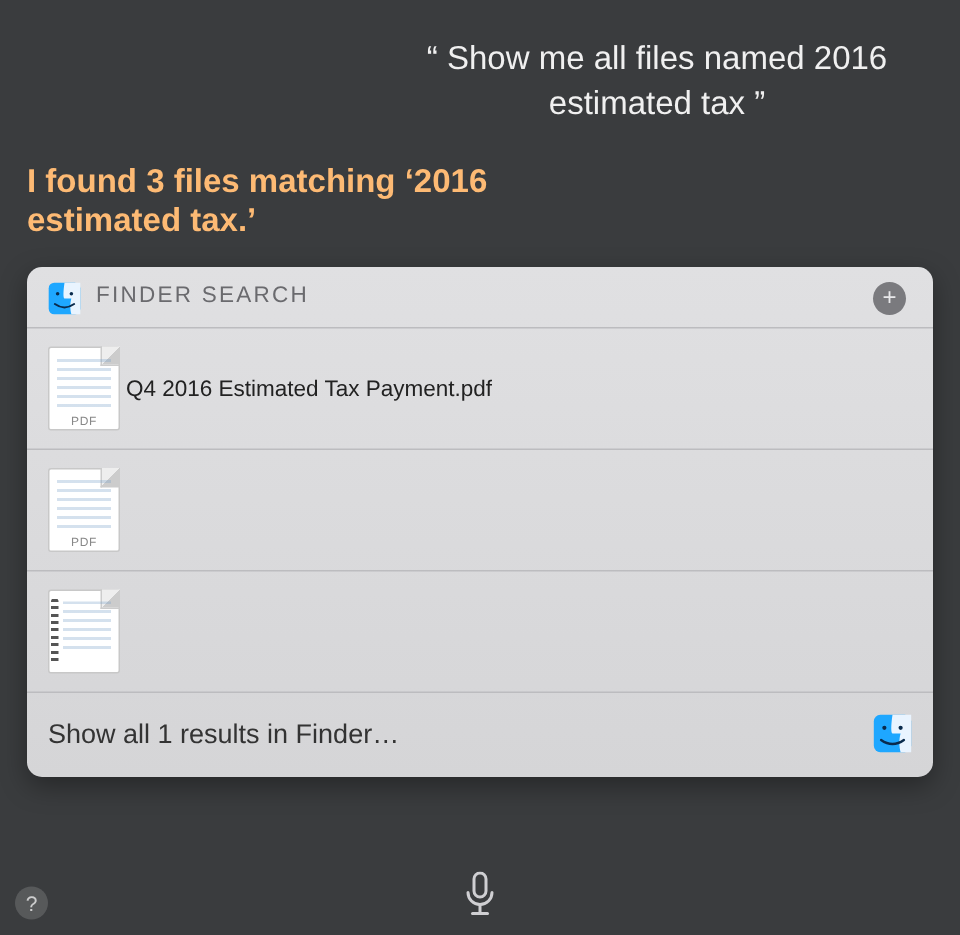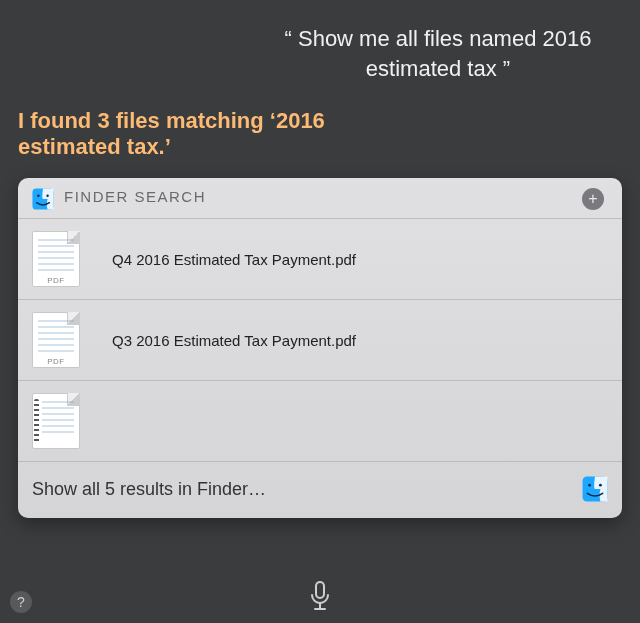--- a/index.html
+++ b/index.html
@@ -76,21 +76,21 @@
   .result-list { }
   .result-row {
     display: flex;
     align-items: center;
     padding: 12px 14px;
     border-top: 1px solid #bcbcbf;
     cursor: pointer;
   }
   .doc-icon {
     width: 48px; height: 56px;
-    margin-right: 32px;
+    margin-right: 4px;
     flex: none;
     position: relative;
   }
   .page {
     position: absolute;
     inset: 0;
     background: #ffffff;
     border: 1px solid #c8c8c8;
     border-radius: 2px;
   }
@@ -223,36 +223,35 @@
       </div>
       <div class="doc-name">Q4 2016 Estimated Tax Payment.pdf</div>
     </div>
 
     <div class="result-row">
       <div class="doc-icon">
         <div class="page"></div>
         <div class="page-lines"></div>
         <div class="pdf-badge">PDF</div>
       </div>
-      <div class="doc-name">Q3 2016 Estimated Tax Payment.pdf</div>
     </div>
 
     <div class="result-row">
       <div class="doc-icon">
         <div class="page"></div>
         <div class="spiral"></div>
         <div class="page-lines" style="left:10px;"></div>
         <div class="pdf-badge"></div>
       </div>
     </div>
 
   </div>
 
   <div class="card-footer">
-    <div class="footer-text">Show all 5 results in Finder…</div>
+    <div class="footer-text">Show all 1 results in Finder…</div>
     <span class="finder-icon-md">
       <svg viewBox="0 0 48 48" width="26" height="26">
         <rect x="1" y="1" width="46" height="46" rx="8" fill="#1ea7ff"></rect>
         <path d="M24 1 C22 14 22 24 24 24 L34 24 C32 30 32 40 34 47 L47 47 L47 1 Z" fill="#e9f4ff"></path>
         <circle cx="14" cy="17" r="2.6" fill="#0a2b4d"></circle>
         <circle cx="34" cy="17" r="2.6" fill="#0a2b4d"></circle>
         <path d="M10 32 Q24 42 38 32" stroke="#0a2b4d" stroke-width="3" fill="none" stroke-linecap="round"></path>
       </svg>
     </span>
   </div>

